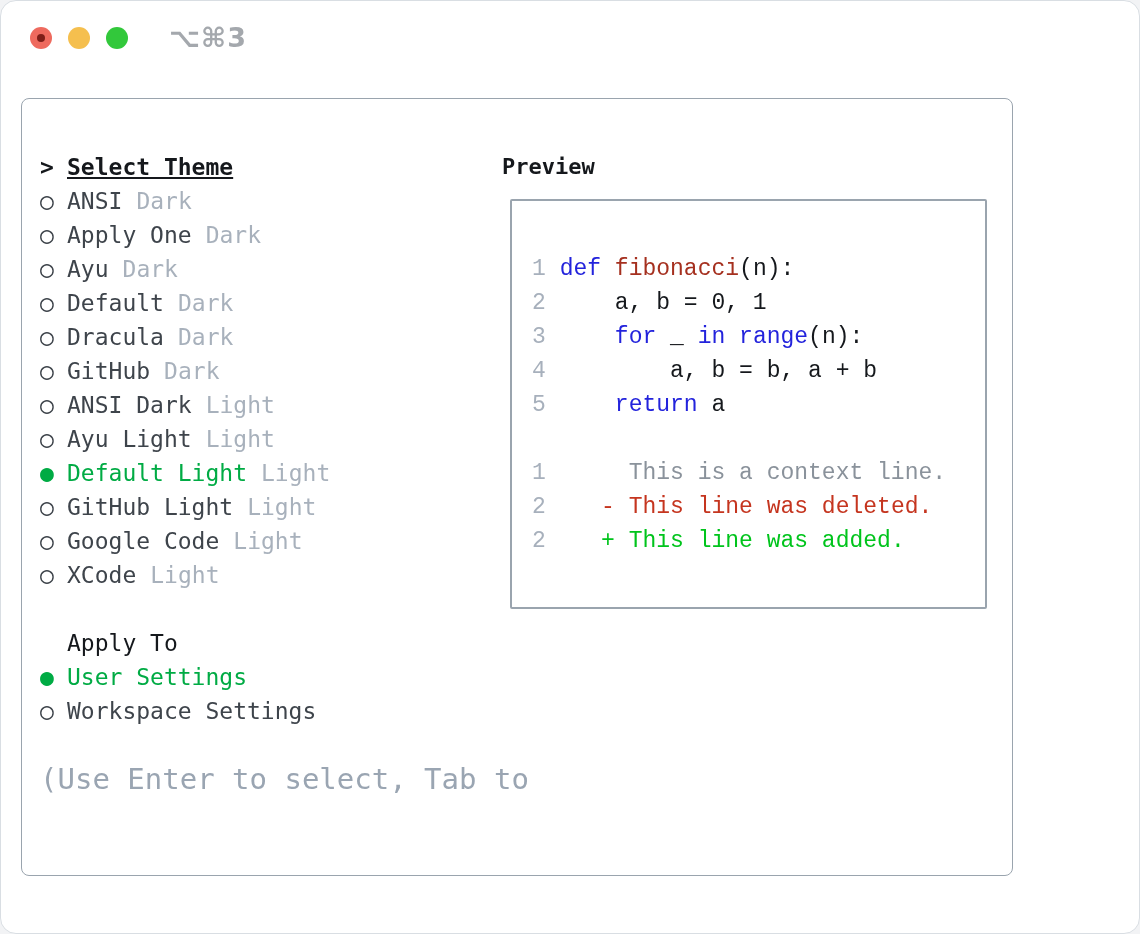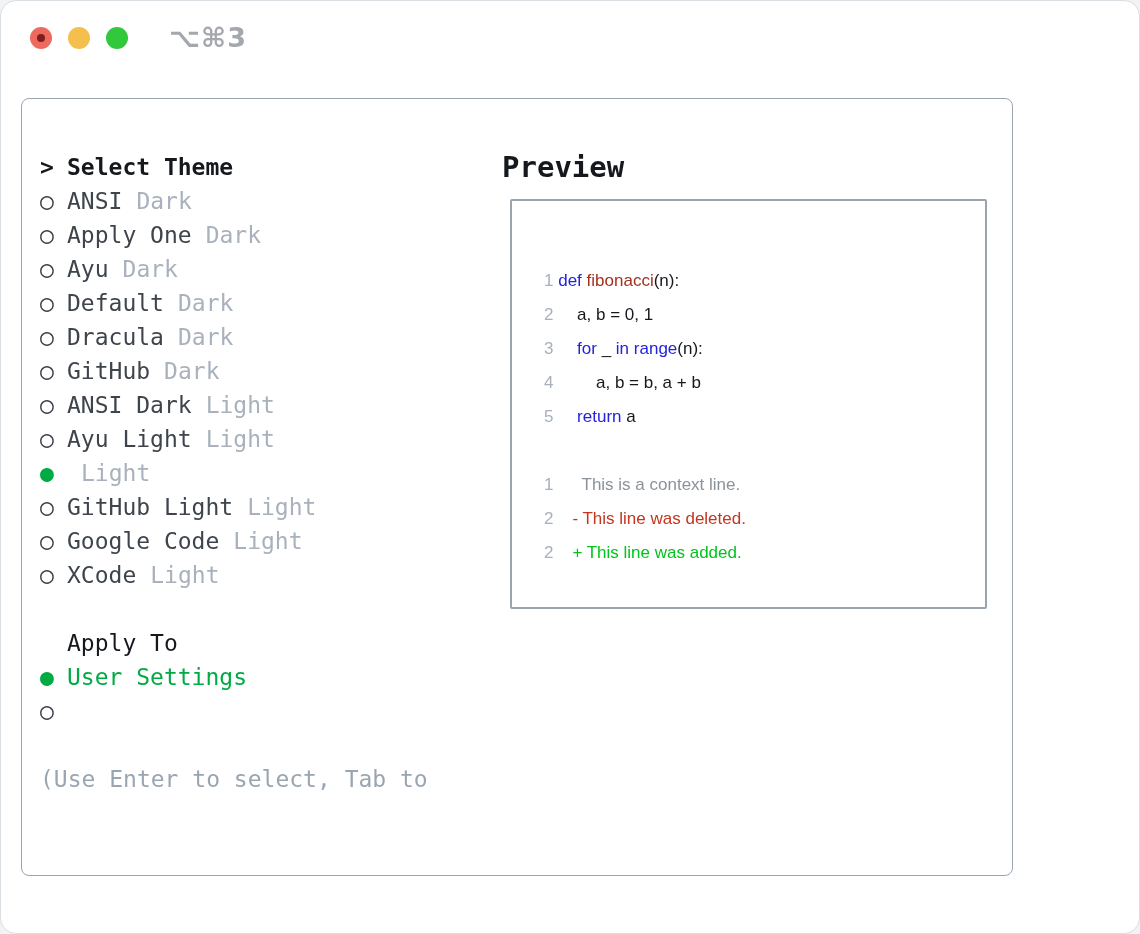--- a/index.html
+++ b/index.html
@@ -46,40 +46,40 @@
   .main-box{
     position:absolute;left:20px;top:97px;width:992px;height:778px;
     border:1.5px solid var(--border-gray);
     border-radius:8px;background:#fff;
   }
   
   .left-col{position:absolute;left:18px;top:51px;width:450px;}
   .row{height:34px;line-height:34px;font-size:23px;display:flex;align-items:center;white-space:pre;}
   .marker{width:27px;flex:none;color:var(--item-ink);}
   .marker.cursor{color:var(--ink);font-weight:bold;}
-  .header-label{color:var(--ink);font-weight:bold;}
+  .header-label{color:var(--ink);font-weight:bold;text-decoration:underline;}
   .apply-label{color:var(--ink);}
   .theme-name{color:var(--item-ink);}
   .tag{color:var(--tag-gray);margin-left:14px;}
   .selected .theme-name, .selected .marker{color:var(--selected-green);}
-  .hint-line{height:34px;line-height:34px;font-size:23px;color:var(--hint-gray);white-space:pre;}
+  .hint-line{height:34px;line-height:34px;font-size:29px;color:var(--hint-gray);white-space:pre;}
   .spacer{height:34px;}
   
   .preview-title{
     position:absolute;left:480px;top:51px;height:34px;line-height:34px;
-    font-size:29px;font-weight:bold;color:var(--ink);
+    font-size:22px;font-weight:bold;color:var(--ink);
   }
   .preview-box{
     position:absolute;left:488px;top:100px;width:477px;height:410px;
     border:2px solid var(--border-gray);border-radius:2px;background:#fff;
   }
   #code{
-    margin:12px;padding:51px 0 0 20px;
-    font-family:Liberation Sans, sans-serif;
-    font-size:17px;line-height:34px;white-space:pre;
+    margin:0;padding:51px 0 0 20px;
+    font-family:Liberation Mono, monospace;
+    font-size:23px;line-height:34px;white-space:pre;
   }
   .code-line{height:34px;}
   .tok-num{color:var(--line-number-gray);}
   .tok-kw{color:var(--keyword-blue);}
   .tok-fn{color:var(--function-red);}
   .tok-plain{color:var(--ink);}
   .tok-ctx{color:var(--context-gray);}
   .tok-del{color:var(--diff-deleted-red);}
   .tok-add{color:var(--diff-added-green);}
 </style>
@@ -105,36 +105,36 @@
 
       <div id="theme-list">
           <div class="row"><span class="marker">○</span><span class="theme-name">ANSI</span><span class="tag">Dark</span></div>
           <div class="row"><span class="marker">○</span><span class="theme-name">Apply One</span><span class="tag">Dark</span></div>
           <div class="row"><span class="marker">○</span><span class="theme-name">Ayu</span><span class="tag">Dark</span></div>
           <div class="row"><span class="marker">○</span><span class="theme-name">Default</span><span class="tag">Dark</span></div>
           <div class="row"><span class="marker">○</span><span class="theme-name">Dracula</span><span class="tag">Dark</span></div>
           <div class="row"><span class="marker">○</span><span class="theme-name">GitHub</span><span class="tag">Dark</span></div>
           <div class="row"><span class="marker">○</span><span class="theme-name">ANSI Dark</span><span class="tag">Light</span></div>
           <div class="row"><span class="marker">○</span><span class="theme-name">Ayu Light</span><span class="tag">Light</span></div>
-          <div class="row selected"><span class="marker">●</span><span class="tag">Light</span></div>
+          <div class="row selected"><span class="marker">●</span><span class="theme-name">Default Light</span><span class="tag">Light</span></div>
           <div class="row"><span class="marker">○</span><span class="theme-name">GitHub Light</span><span class="tag">Light</span></div>
           <div class="row"><span class="marker">○</span><span class="theme-name">Google Code</span><span class="tag">Light</span></div>
           <div class="row"><span class="marker">○</span><span class="theme-name">XCode</span><span class="tag">Light</span></div>
         </div>
 
       <div class="spacer"></div>
 
       <div class="row">
         <span class="marker"></span>
         <span class="apply-label">Apply To</span>
       </div>
 
       <div id="apply-list">
           <div class="row selected"><span class="marker">●</span><span class="theme-name">User Settings</span></div>
-          <div class="row"><span class="marker">○</span></div>
+          <div class="row"><span class="marker">○</span><span class="theme-name">Workspace Settings</span></div>
         </div>
 
       <div class="spacer"></div>
 
       <div>
         <div class="hint-line">(Use Enter to select, Tab to</div>
       </div>
     </div>
 
     <div class="preview-title">Preview</div>

